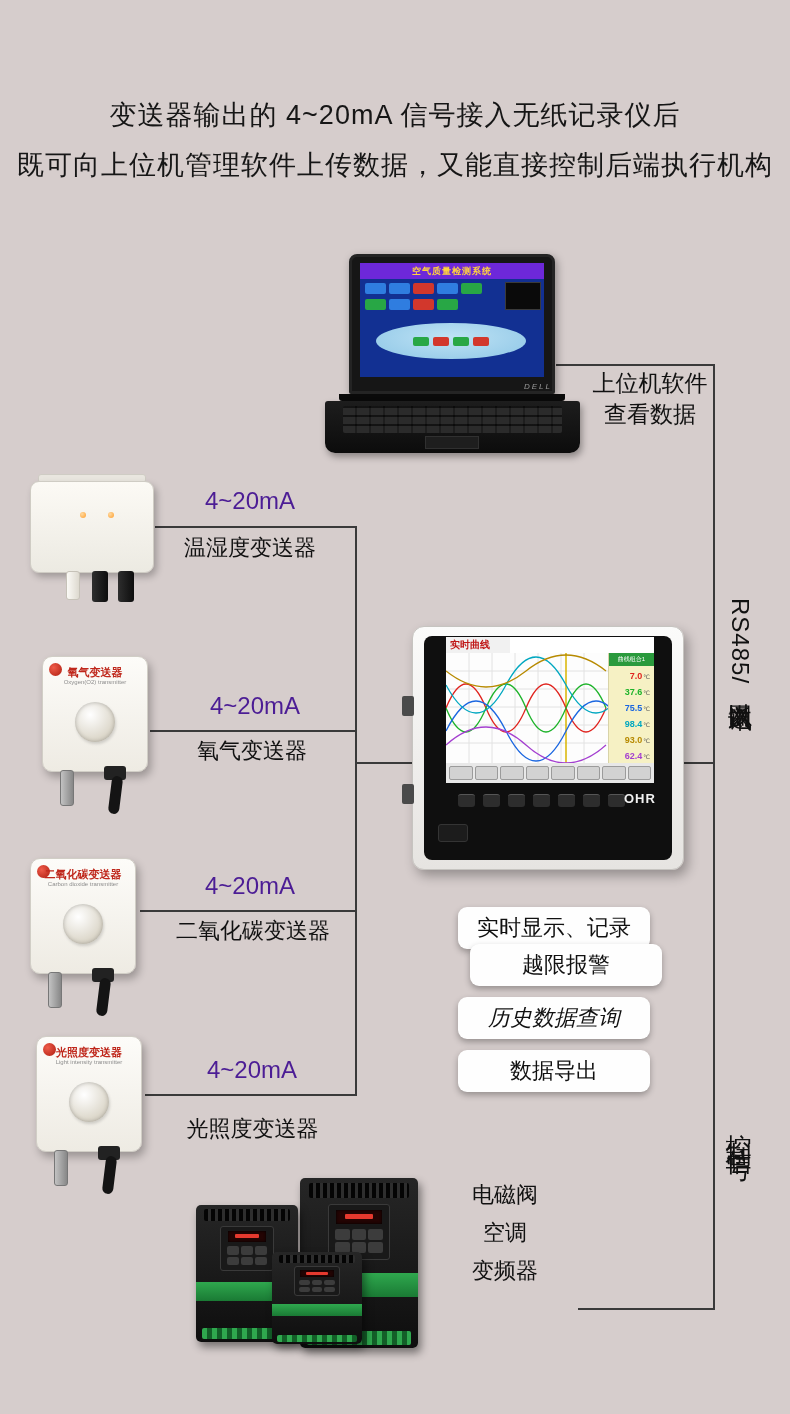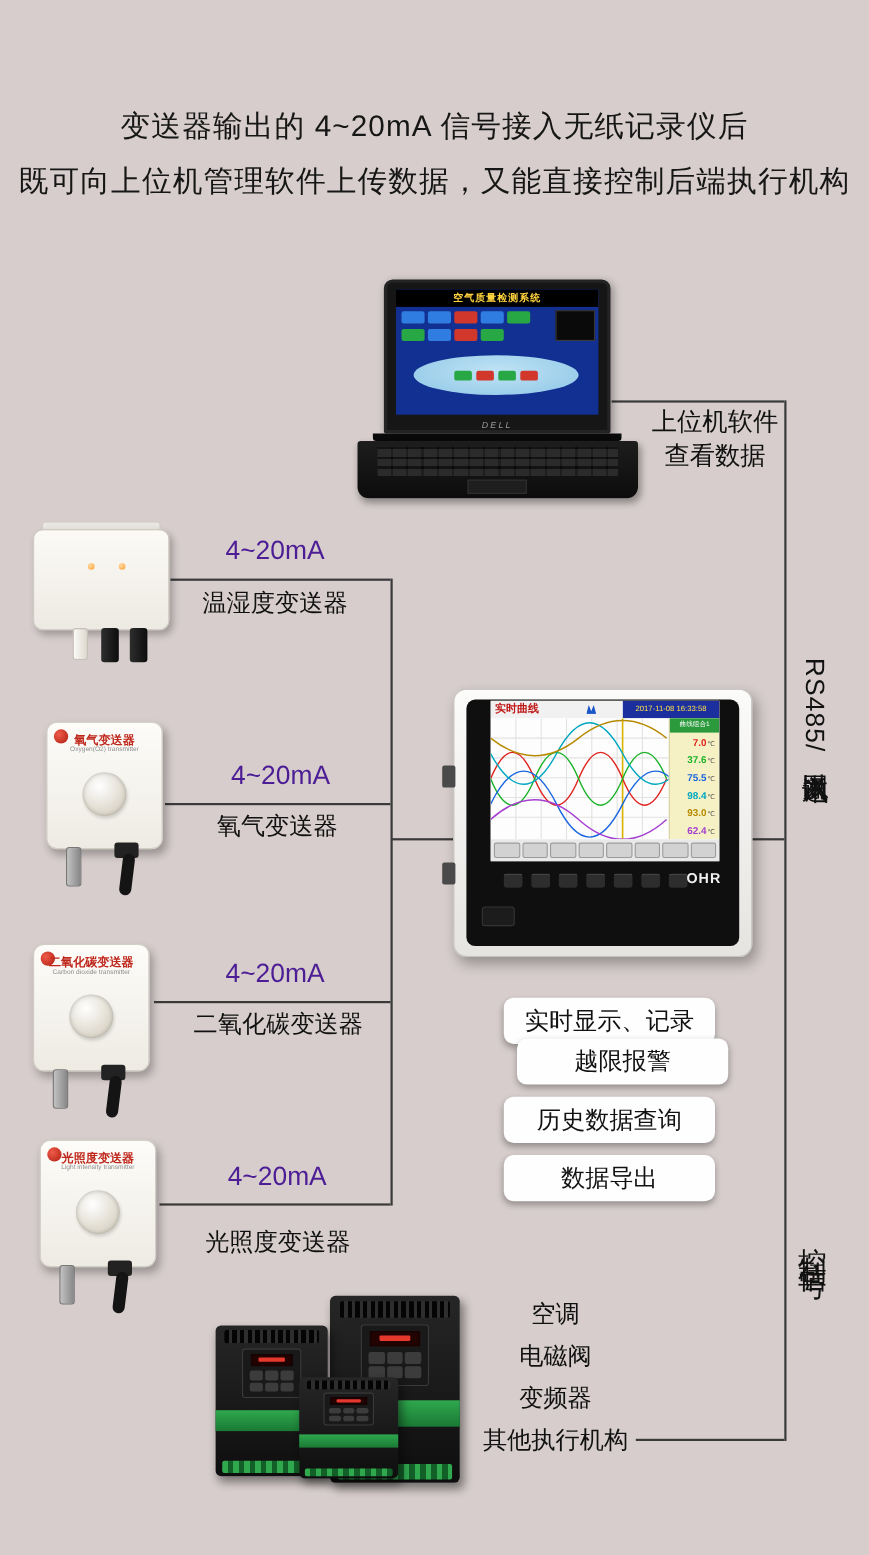--- a/index.html
+++ b/index.html
@@ -16,27 +16,27 @@
   .header { position:absolute; top:90px; left:0; width:790px; text-align:center; font-size:27px; font-weight:500; color:#161616; }
   .header .l { line-height:50px; letter-spacing:1px; }
 
   
   .cline { position:absolute; background:#3a3a3a; }
 
   
   .laptop { position:absolute; left:325px; top:254px; width:255px; height:200px; }
   .lp-screen { position:absolute; left:24px; top:0; width:206px; height:140px; background:#161616; border:3px solid #242424; border-radius:8px 8px 2px 2px; box-shadow:2px 3px 8px rgba(0,0,0,.35); }
   .lp-display { position:absolute; left:8px; top:6px; right:8px; bottom:14px; background:#123092; overflow:hidden; }
-  .lp-title { height:16px; background:#000000; color:#ffd23e; font-size:9px; font-weight:bold; text-align:center; line-height:16px; letter-spacing:1px; }
+  .lp-title { height:16px; background:#6d28d9; color:#ffd23e; font-size:9px; font-weight:bold; text-align:center; line-height:16px; letter-spacing:1px; }
   .lp-clock { position:absolute; right:3px; top:19px; width:36px; height:28px; background:#0a0a0a; border:1px solid #3a3a3a; }
   .lp-row { position:absolute; left:5px; display:flex; gap:3px; }
   .tile { width:21px; height:11px; border-radius:2px; }
   .lp-oval { position:absolute; left:16px; top:60px; width:150px; height:36px; background:radial-gradient(ellipse at 50% 40%, #bfe3f5, #8ec6e6); border-radius:50%; display:flex; align-items:center; justify-content:center; gap:4px; }
   .otile { width:16px; height:9px; border-radius:2px; }
-  .lp-brand { position:absolute; bottom:0; left:0; width:100%; text-align:center; color:#9a9a9a; font-size:8px; letter-spacing:2px;font-style:italic; }
+  .lp-brand { position:absolute; bottom:0; left:0; width:100%; text-align:right; color:#9a9a9a; font-size:8px; letter-spacing:2px;font-style:italic; }
   .lp-hinge { position:absolute; left:14px; top:140px; width:226px; height:7px; background:#0a0a0a; border-radius:0 0 3px 3px; }
   .lp-base { position:absolute; left:0; top:147px; width:255px; height:52px; background:linear-gradient(#1d1d1d,#0c0c0c); border-radius:3px 3px 10px 10px; box-shadow:2px 4px 7px rgba(0,0,0,.35); }
   .lp-keys { position:absolute; left:18px; top:5px; width:219px; height:27px; border-radius:2px;
     background:repeating-linear-gradient(0deg,rgba(255,255,255,.05) 0 7px,rgba(0,0,0,.4) 7px 9px),
                repeating-linear-gradient(90deg,#202020 0 12px,#121212 12px 14px); }
   .lp-pad { position:absolute; left:100px; top:35px; width:54px; height:13px; background:#1e1e1e; border:1px solid #303030; }
   .lp-label { position:absolute; left:585px; top:368px; width:130px; text-align:center; font-size:23px; line-height:31px; color:#111; }
 
   
   .sig { position:absolute; text-align:center; font-size:24px; color:#4c1d95; }
@@ -62,21 +62,21 @@
   .s-probe { position:absolute; left:18px; top:114px; width:14px; height:36px; background:linear-gradient(90deg,#c2c2c2,#878787); border-radius:3px; border:1px solid #777; }
   .s-gland { position:absolute; left:62px; top:110px; width:22px; height:14px; background:#222; border-radius:3px; }
   .s-cable { position:absolute; left:68px; top:120px; width:11px; height:38px; background:#141414; border-radius:6px; transform:rotate(7deg); }
 
   
   .recorder { position:absolute; left:412px; top:626px; width:272px; height:244px; }
   .rec-frame { position:absolute; left:0; top:0; width:272px; height:244px; background:linear-gradient(#fbfbfa,#e6e4e1); border:1px solid #c6c4c0; border-radius:12px; box-shadow:4px 6px 12px rgba(0,0,0,.3); }
   .rec-bracket { position:absolute; left:-10px; width:12px; height:20px; background:#4a4a4a; border-radius:2px; }
   .rec-bezel { position:absolute; left:12px; top:10px; width:248px; height:224px; background:#0f0f0f; border-radius:8px; }
   .rec-screen { position:absolute; left:34px; top:11px; width:208px; height:146px; background:#ffffff; overflow:hidden; }
-  .scr-top { position:absolute; left:0; top:0; width:208px; height:16px; display:flex; }
+  .scr-top { position:absolute; left:0; top:0; width:208px; height:16px; display:flex;flex-direction:column; }
   .scr-tab { width:64px; background:#f1f1f1; color:#c01818; font-size:10px; font-weight:bold; line-height:16px; padding-left:4px; }
   .scr-mid { flex:1; background:#f1f1f1; position:relative; }
   .scr-mid i { position:absolute; left:50%; top:4px; width:9px; height:8px; margin-left:-5px; background:#1a56c8; clip-path:polygon(0 100%,25% 0,50% 70%,75% 0,100% 100%); }
   .scr-date { width:88px; background:#1b2f9e; color:#ffe24a; font-size:7px; line-height:16px; text-align:center; }
   .scr-chart { position:absolute; left:0; top:16px; width:162px; height:110px; background:#fdfdfd; }
   .scr-right { position:absolute; left:162px; top:16px; width:46px; height:110px; background:#f6f1c4; border-left:1px solid #d8d3a8; }
   .scr-group { height:13px; background:#2a9a3d; color:#fff; font-size:6px; text-align:center; line-height:13px; }
   .ch { height:16px; line-height:16px; text-align:right; padding-right:4px; white-space:nowrap; }
   .ch-val { font-size:9px; font-weight:bold; }
   .ch-unit { font-size:6px; color:#555; margin-left:1px; }
@@ -290,21 +290,21 @@
       <i></i>
       <i></i>
       <i></i>
   </div>
   <div class="rec-logo">OHR</div>
   <div class="rec-cover"></div>
 </div>
 
 <div class="feat" style="top:907px;">实时显示、记录</div>
 <div class="feat" style="top:944px;margin-left:12px;">越限报警</div>
-<div class="feat" style="top:997px;">历史数据查询</div>
+<div class="feat" style="top:997px;font-style:italic;">历史数据查询</div>
 <div class="feat" style="top:1050px;">数据导出</div>
 
 <div class="vtext v-comm">RS485/以太网通讯</div>
 <div class="vtext v-ctrl">控制信号</div>
 
 <div class="vfds">
   <div class="vfd" style="left:110px; top:6px; width:118px; height:170px; z-index:1;">
     <div class="vent"></div>
     <div class="pad">
       <div class="lcd">
@@ -354,17 +354,16 @@
           <i></i>
           <i></i>
         </div>
     </div>
     <div class="stripe"></div>
     <div class="term"></div>
   </div>
 </div>
 
 <div class="act-labels">
+  <div>电磁阀</div>
   <div>空调</div>
-  <div>电磁阀</div>
   <div>变频器</div>
-  <div>其他执行机构</div>
 </div>
 
 </body></html>

